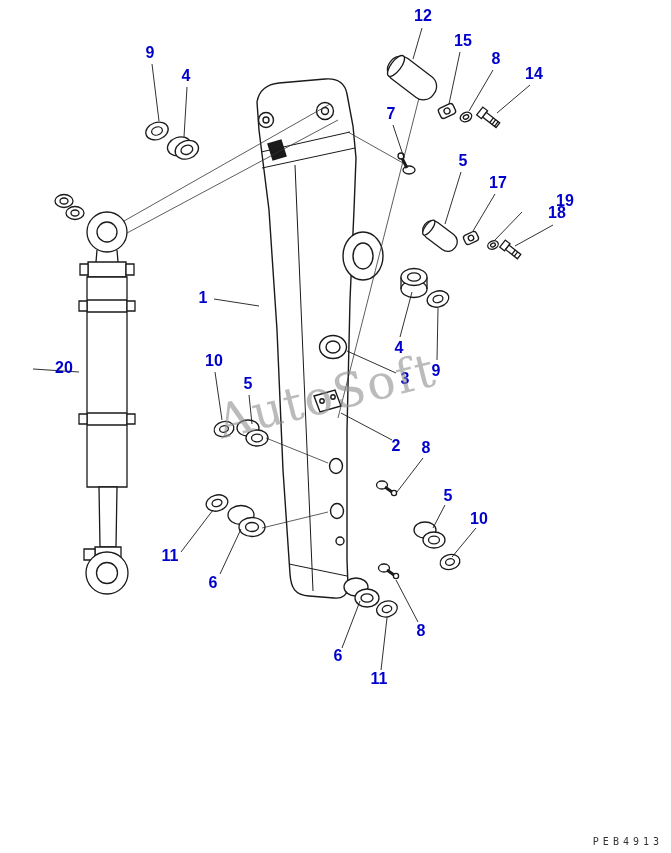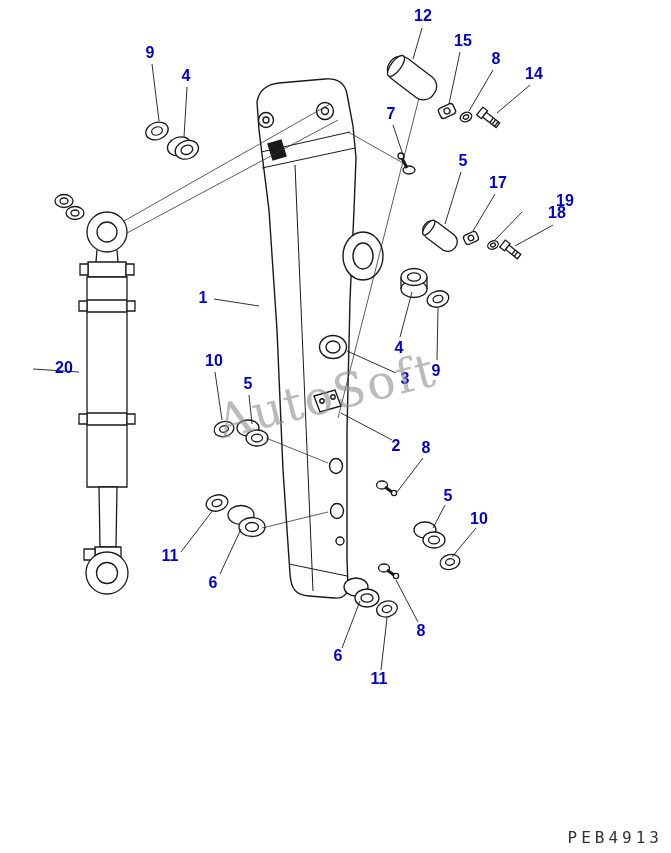--- a/index.html
+++ b/index.html
@@ -33,21 +33,21 @@
     letter-spacing: 2px;
     color: var(--watermark-color, #8f8f8f);
     opacity: 0.6;
     pointer-events: none;
   }
   .drawing-code {
     position: absolute;
     right: 8px;
     bottom: 6px;
     font-family: "DejaVu Sans Mono", monospace;
-    font-size: 16px;
+    font-size: 10px;
     letter-spacing: 4px;
     color: #333333;
   }
 </style>
 </head>
 <body>
 
 <div class="canvas">
 
   <svg class="diagram-svg" width="671" height="853" viewBox="0 0 671 853" xmlns="http://www.w3.org/2000/svg">

